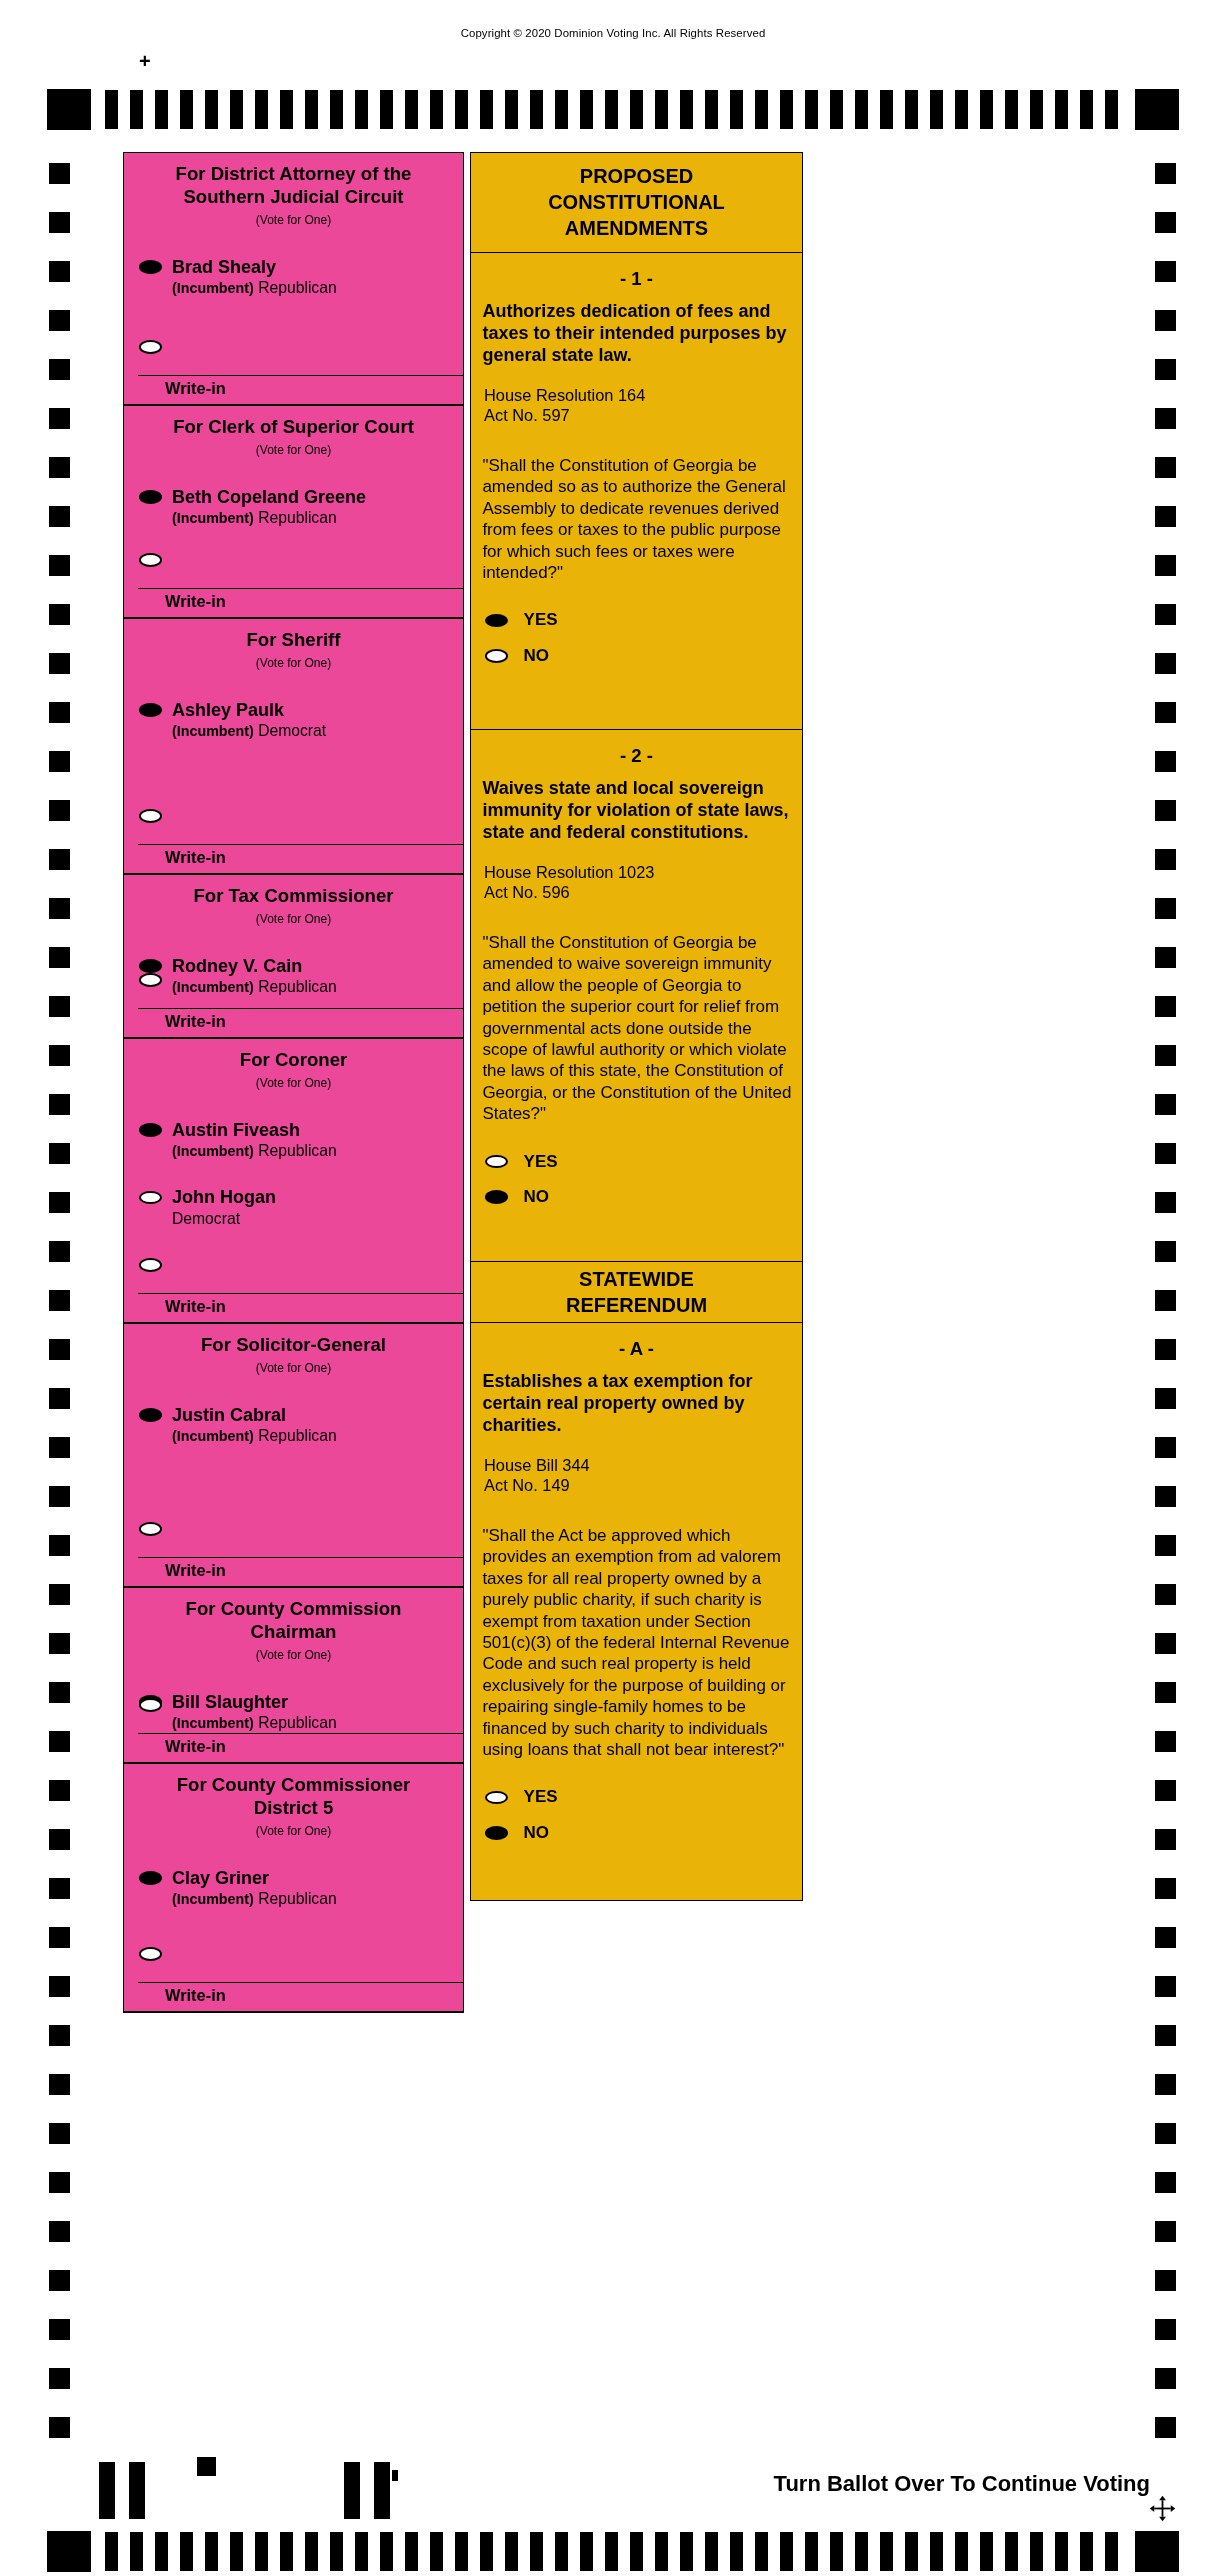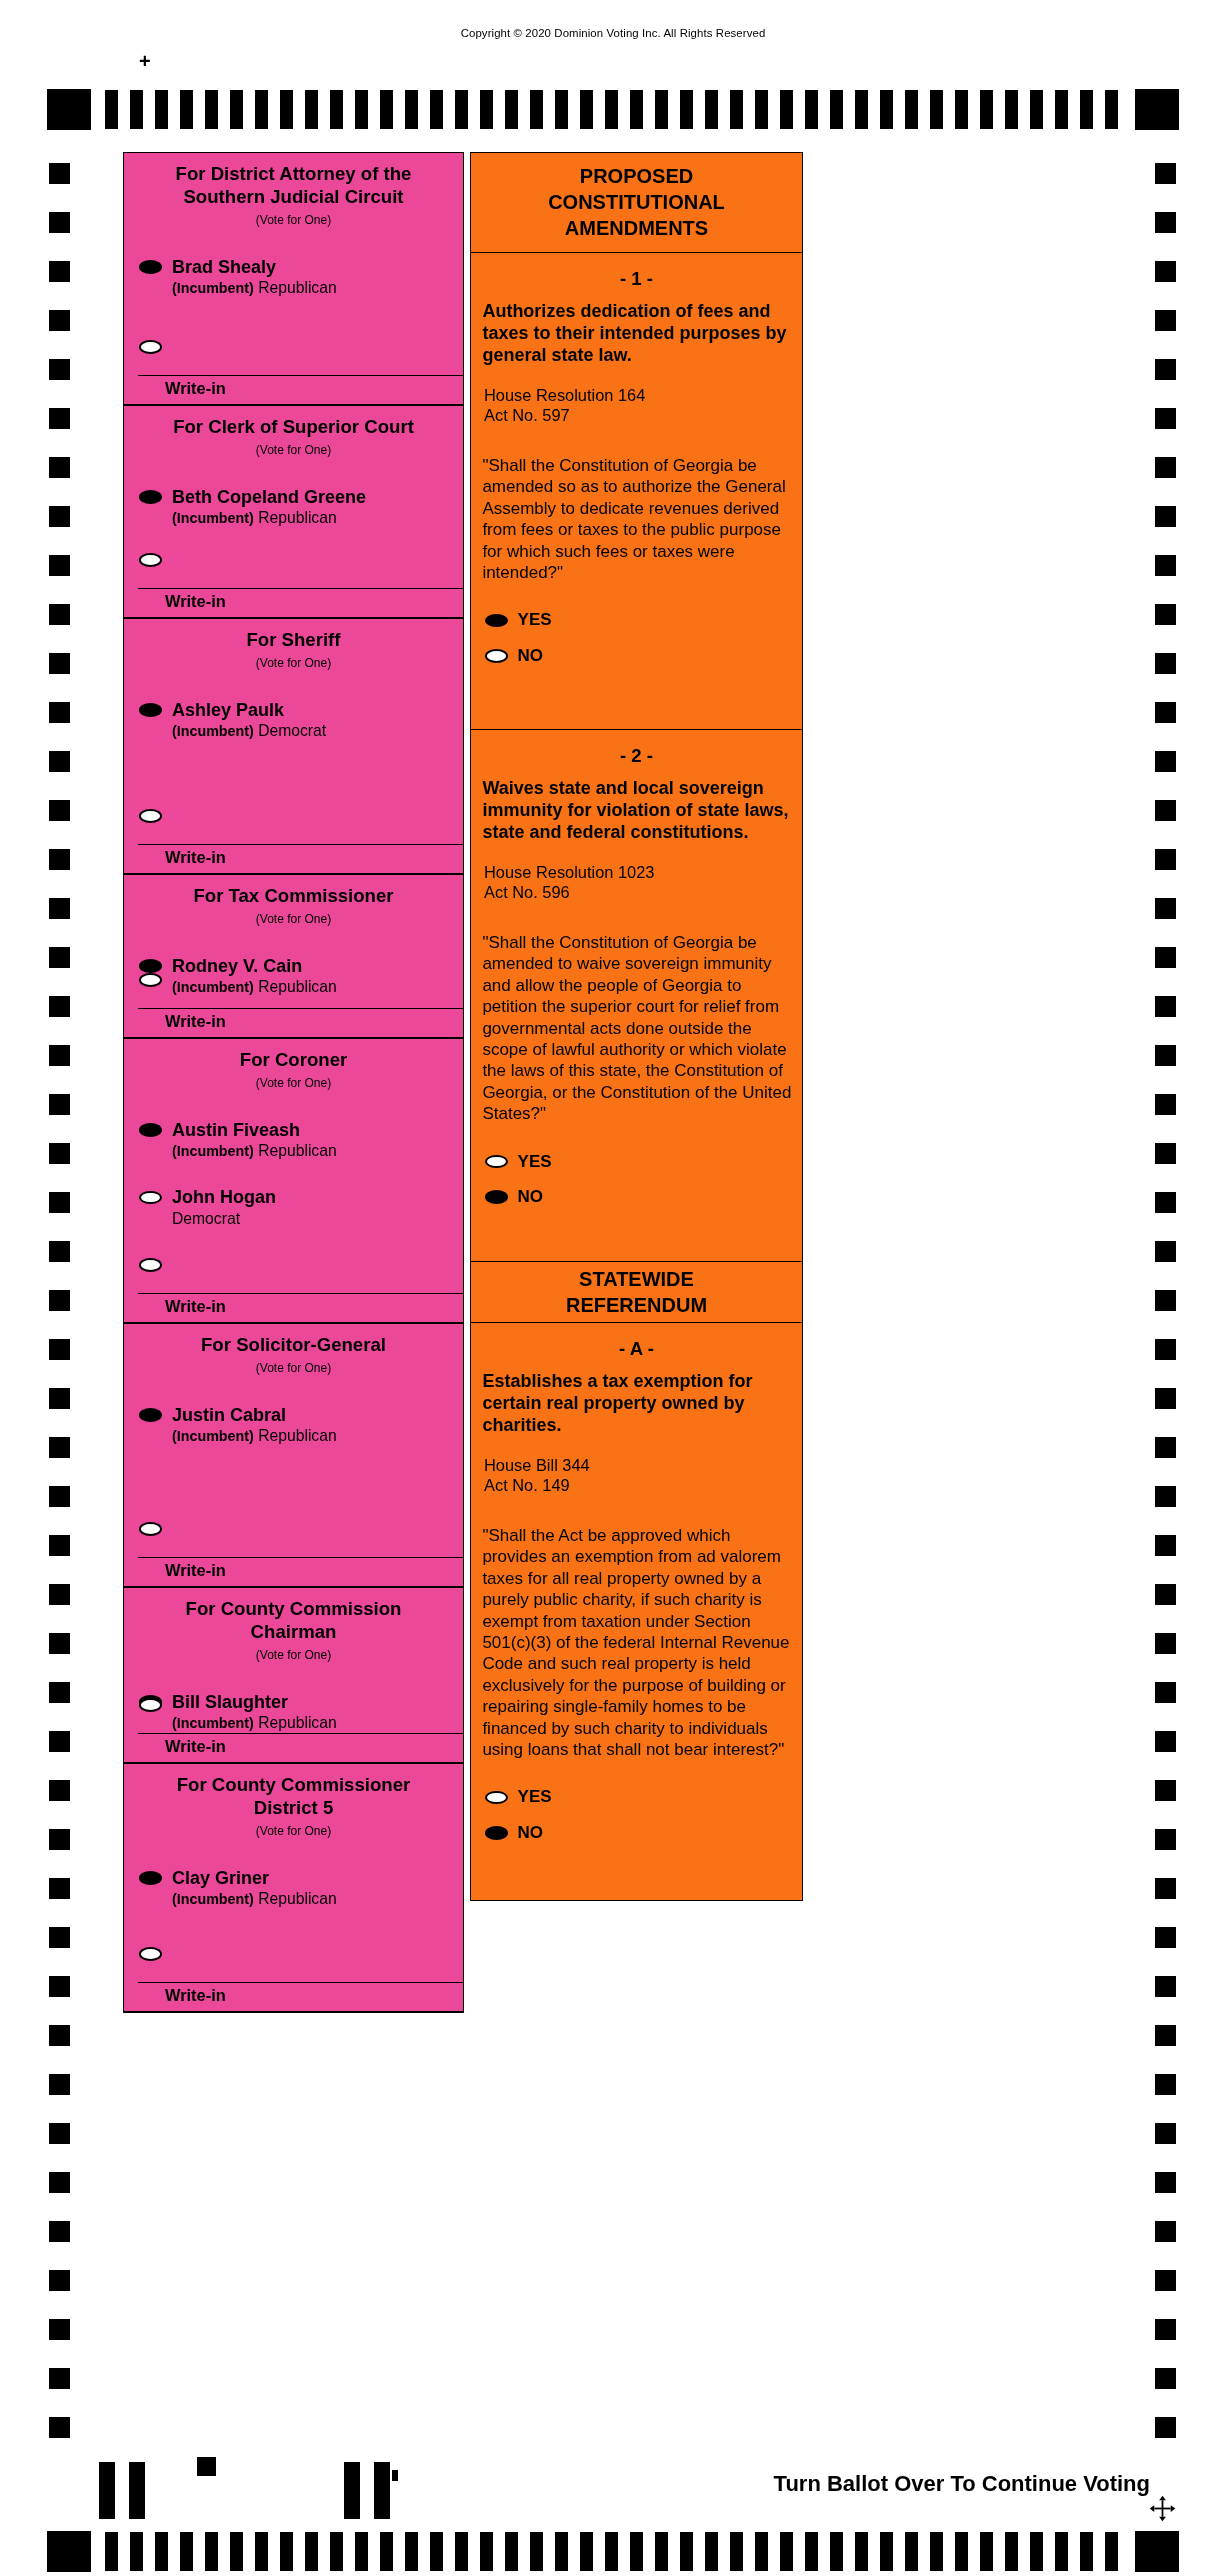--- a/index.html
+++ b/index.html
@@ -48,34 +48,34 @@
   .cand .oval { margin-top:3.6px; }
   .cand-name { font-size:18px; line-height:21px; font-weight:bold; }
   .cand-detail { font-size:15.7px; line-height:18.6px; margin-top:1.4px; }
   .cand-detail .inc { font-weight:bold; font-size:14.3px; }
   .writein { position:absolute; left:0; right:0; bottom:0; }
   .blank-row { padding-left:15px; margin-bottom:21.4px; line-height:0; }
   .writein-rule { border-top:1.4px solid #000; margin-left:13.6px; }
   .writein-label { font-size:16.4px; font-weight:bold; padding:2.9px 0 5.7px 41px; }
 
   
-  .measures-box { position:absolute; left:470px; top:152px; width:333px; height:1749px; border:1.4px solid #000; background:#f97316; }
+  .measures-box { position:absolute; left:470px; top:152px; width:333px; height:1749px; border:1.4px solid #000; background:#eab308; }
   .m-header { margin:0; padding-top:10px; text-align:center; font-size:20px; line-height:26px; font-weight:bold;
               white-space:pre-line; border-bottom:1.4px solid #000; overflow:hidden; }
   .sec-h1 { height:100px; }
   .sec-h2 { height:61px; padding-top:4.3px; }
   .measure { overflow:hidden; border-bottom:1.4px solid #000; }
   .sec-m1 { height:477px; }
   .sec-m2 { height:532px; }
   .sec-mA { height:576px; border-bottom:none; }
   .m-number { margin-top:14.3px; font-size:18.6px; line-height:23px; font-weight:bold; text-align:center; }
   .m-summary { font-weight:bold; font-size:18px; line-height:22px; margin:10px 10px 0 11.4px; }
   .m-refs { font-size:16.4px; line-height:20px; margin:18.6px 10px 0 13px; }
   .m-question { font-size:17px; line-height:21.4px; margin:30px 8.6px 0 11.4px; }
-  .choice { display:flex; align-items:center; gap:10px; padding-left:13.6px; margin-top:27px; }
+  .choice { display:flex; align-items:center; gap:16px; padding-left:13.6px; margin-top:27px; }
   .choice + .choice { margin-top:15.7px; }
   .choice-label { font-size:17px; font-weight:bold; }
 
   
   .id-mark { position:absolute; background:#000; }
   .id-bar1 { left:99px; top:2462px; width:15.7px; height:57px; }
   .id-bar2 { left:129px; top:2462px; width:15.7px; height:57px; }
   .id-sq   { left:197px; top:2457px; width:18.6px; height:18.6px; }
   .id-bar3 { left:344px; top:2462px; width:15.7px; height:57px; }
   .id-bar4 { left:374px; top:2462px; width:15.7px; height:57px; }

